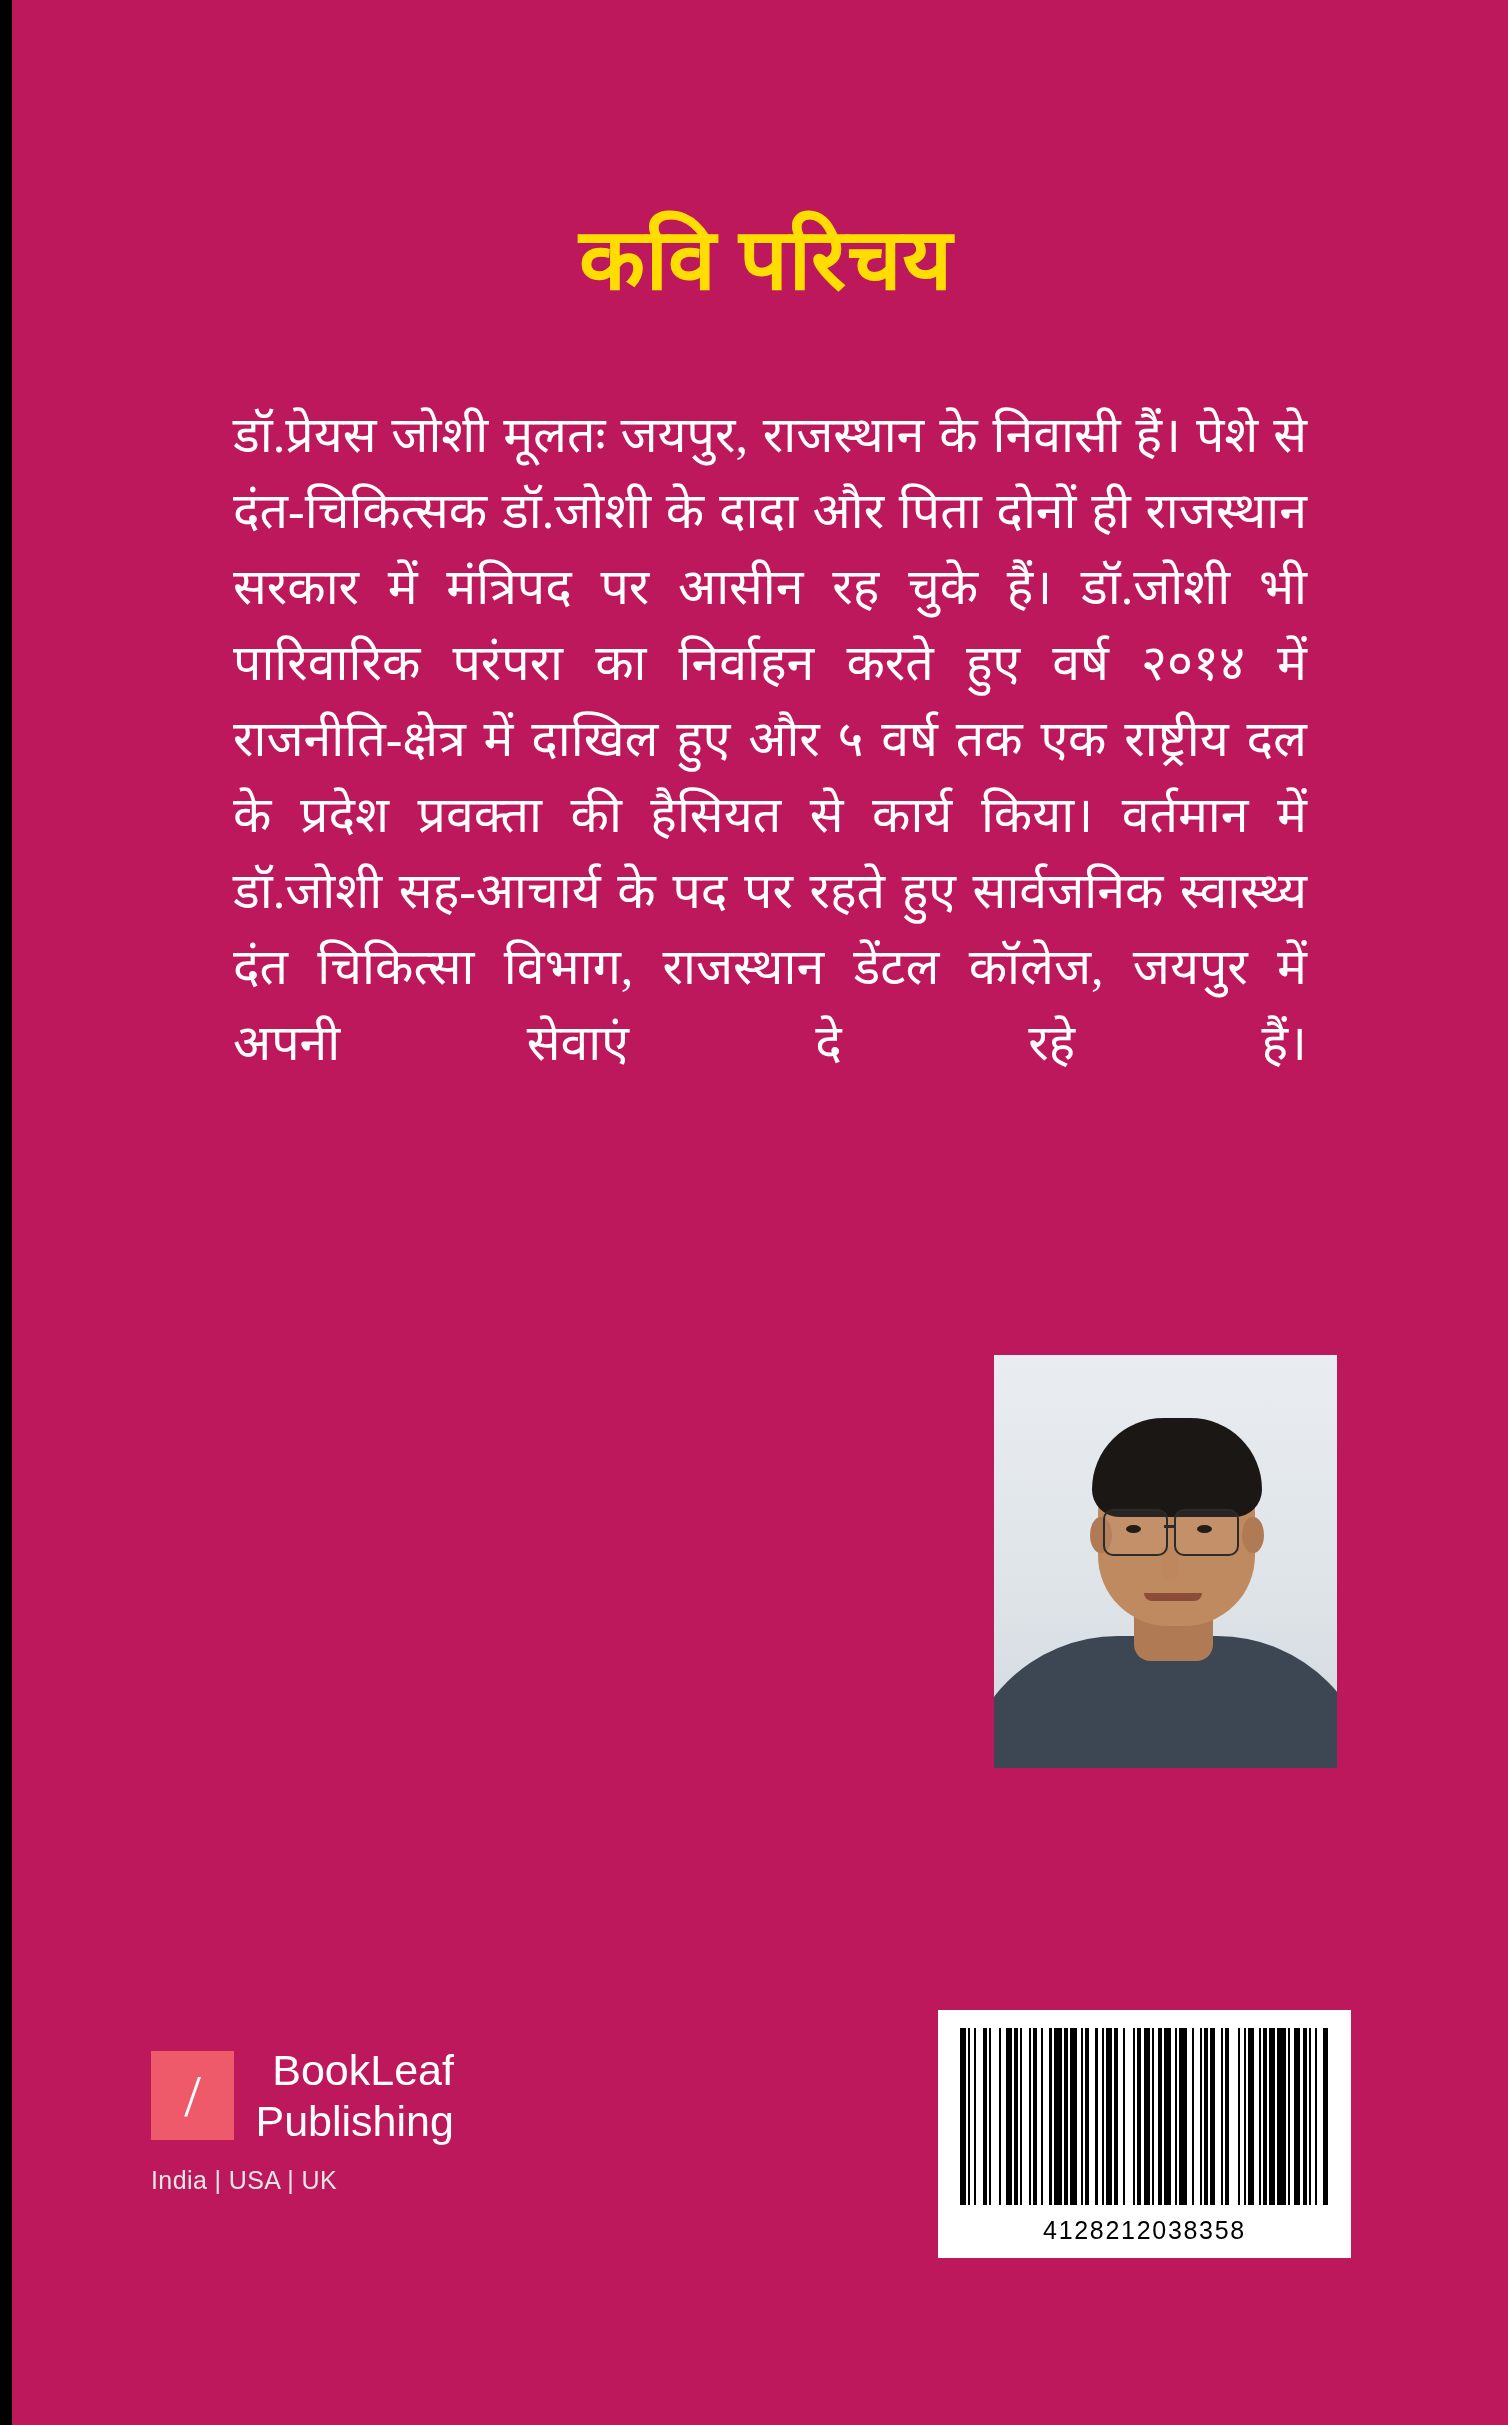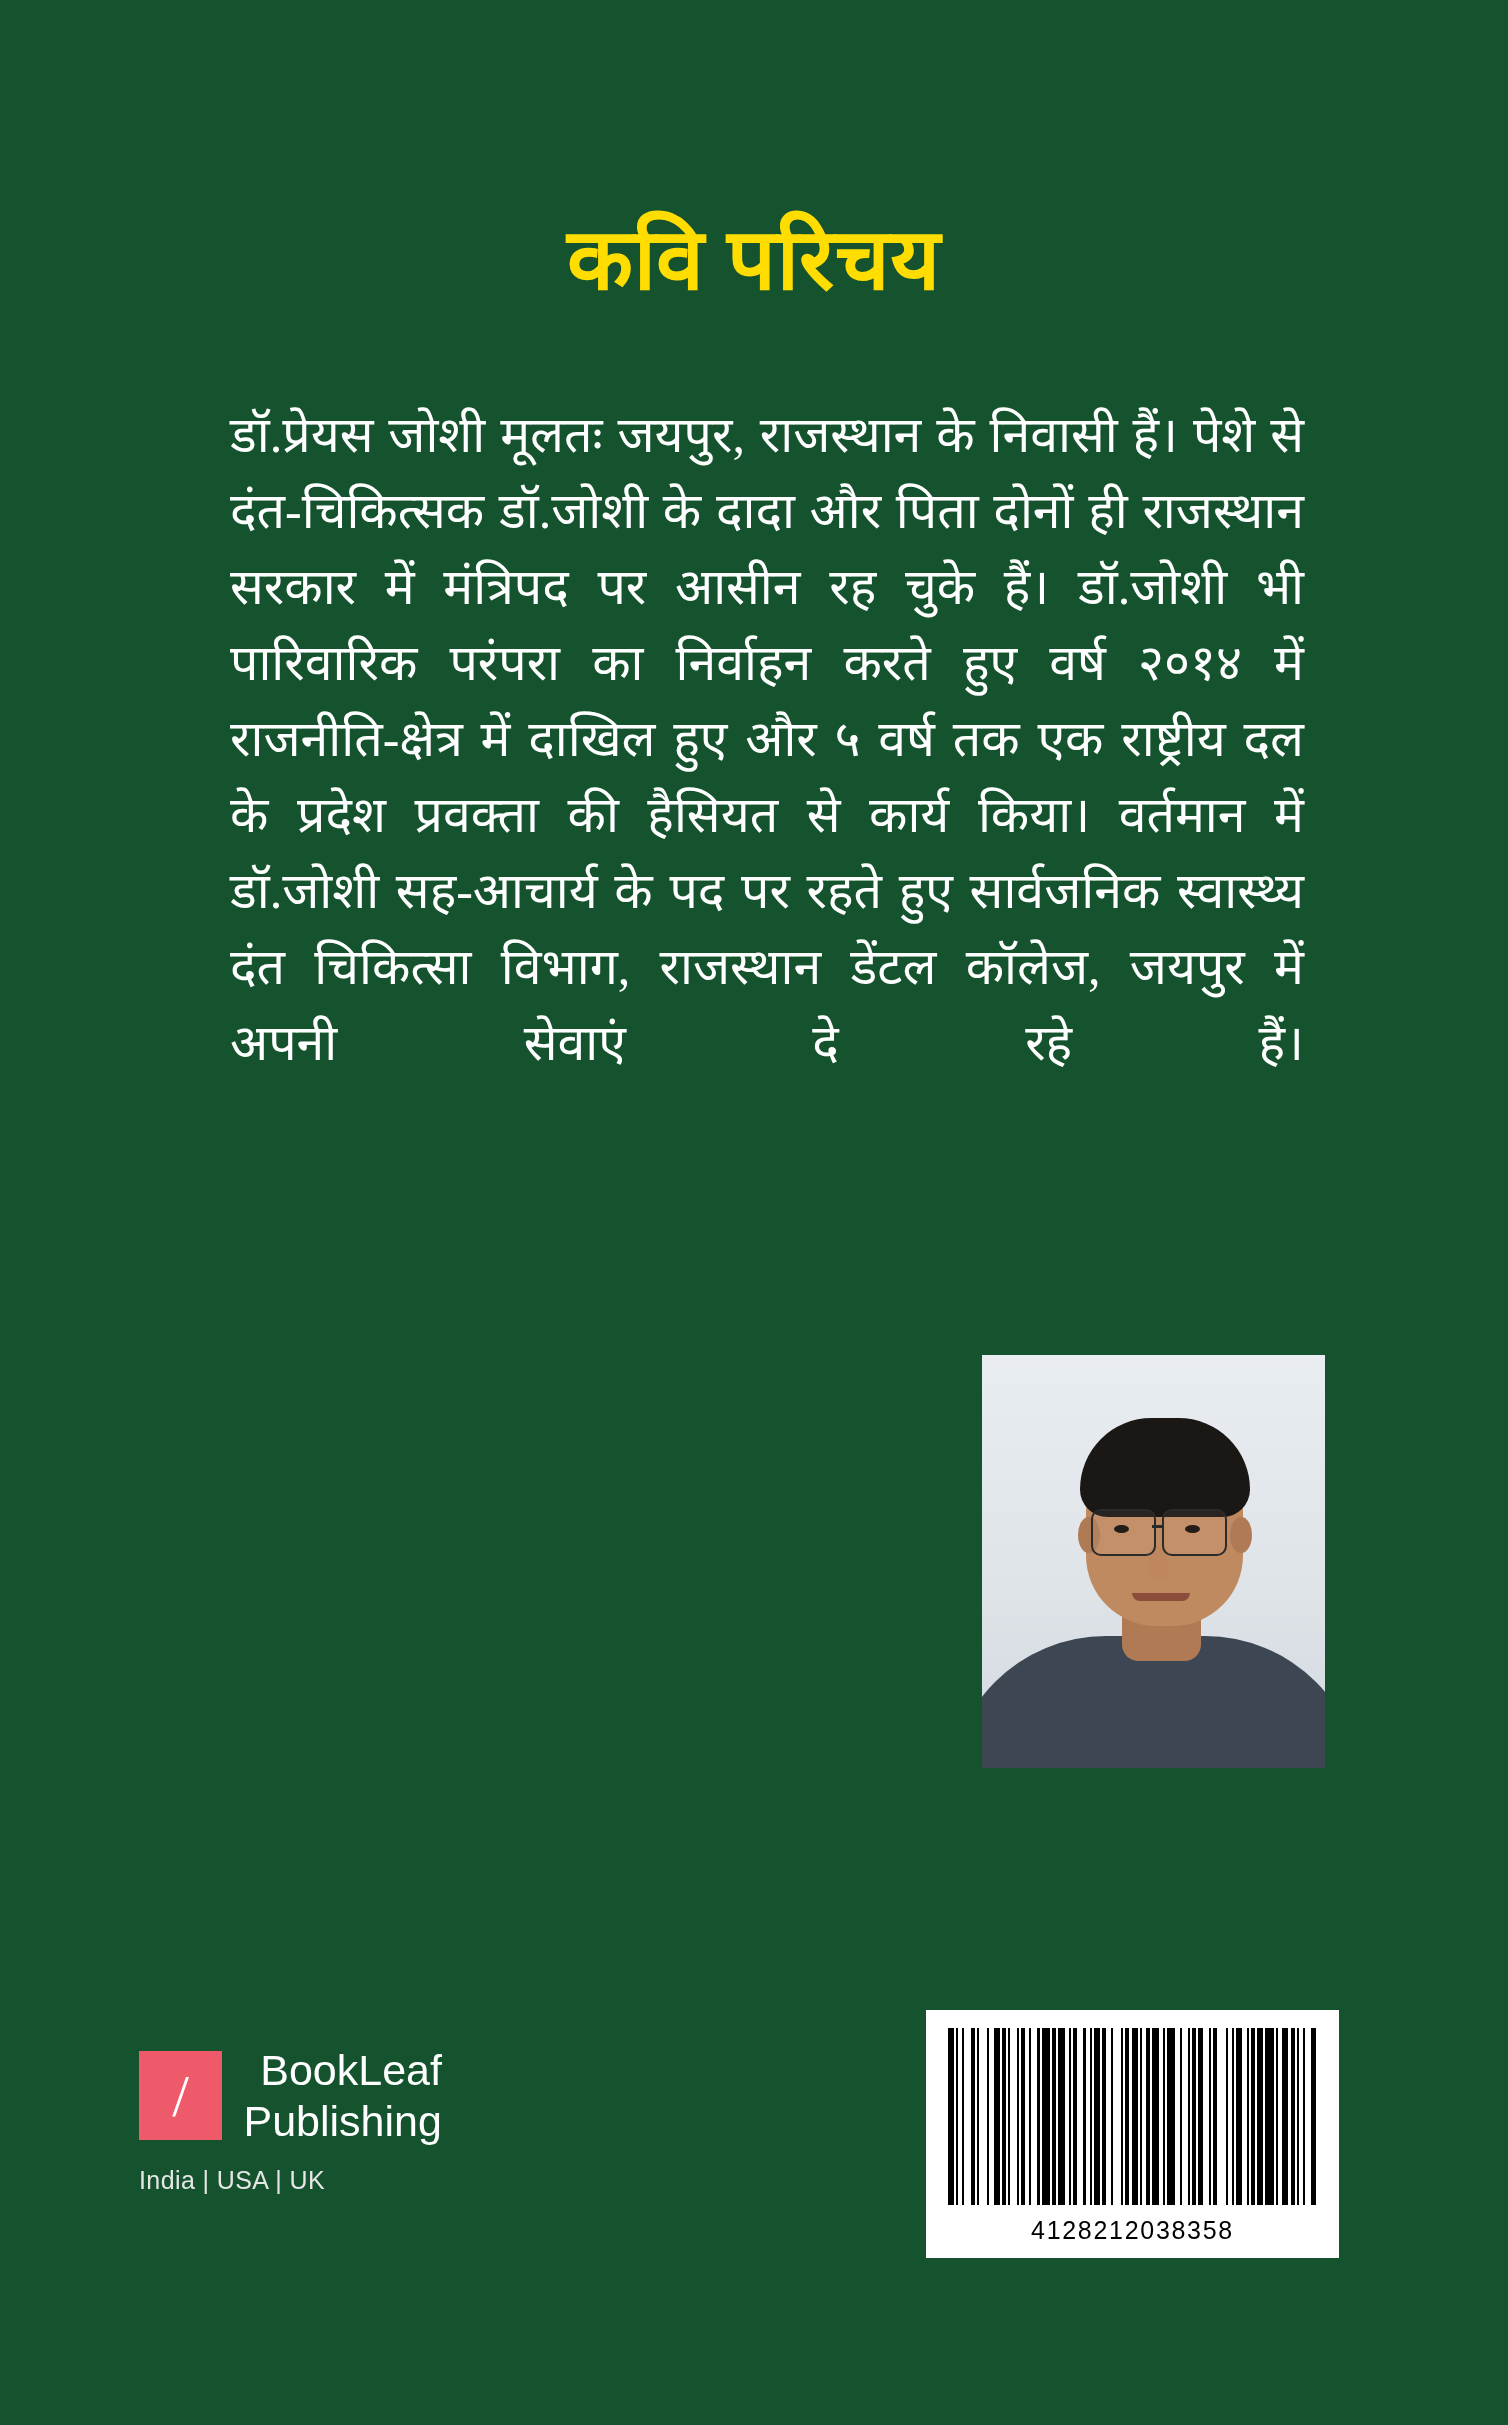--- a/index.html
+++ b/index.html
@@ -10,39 +10,40 @@
   body {
     width: 1508px;
     height: 2426px;
     position: relative;
     font-family: "Liberation Sans", sans-serif;
     overflow: hidden;
   }
   .page {
     position: absolute;
     inset: 0;
-    background: #14532d;
+    background: #be185d;
+    margin-left: 12px;
   }
   .title {
     position: absolute;
     top: 213px;
     left: 0;
     width: 1508px;
     text-align: center;
     color: #ffdd00;
     font-family: "Liberation Serif", serif;
     font-size: 86px;
     font-weight: 700;
     letter-spacing: 0.8px;
     line-height: 1.1;
   }
   .bio {
     position: absolute;
     top: 397px;
-    left: 230px;
+    left: 221px;
     width: 1074px;
     color: #ffffff;
     font-family: "Liberation Serif", serif;
     font-size: 50px;
     line-height: 1.52;
     text-align: justify;
     text-align-last: justify;
     word-spacing: 1.7px;
   }
   .author-photo {

